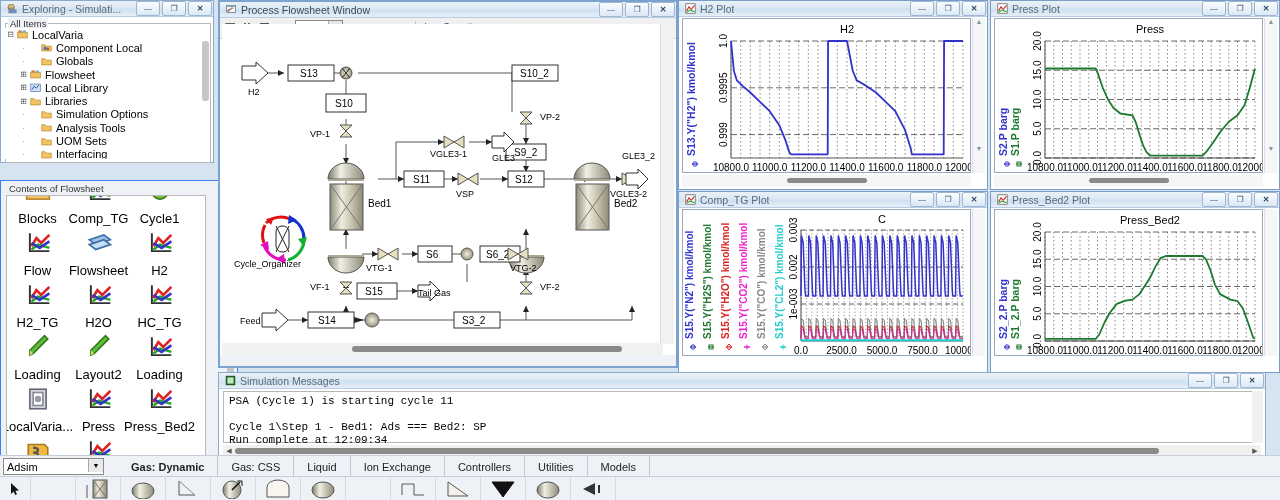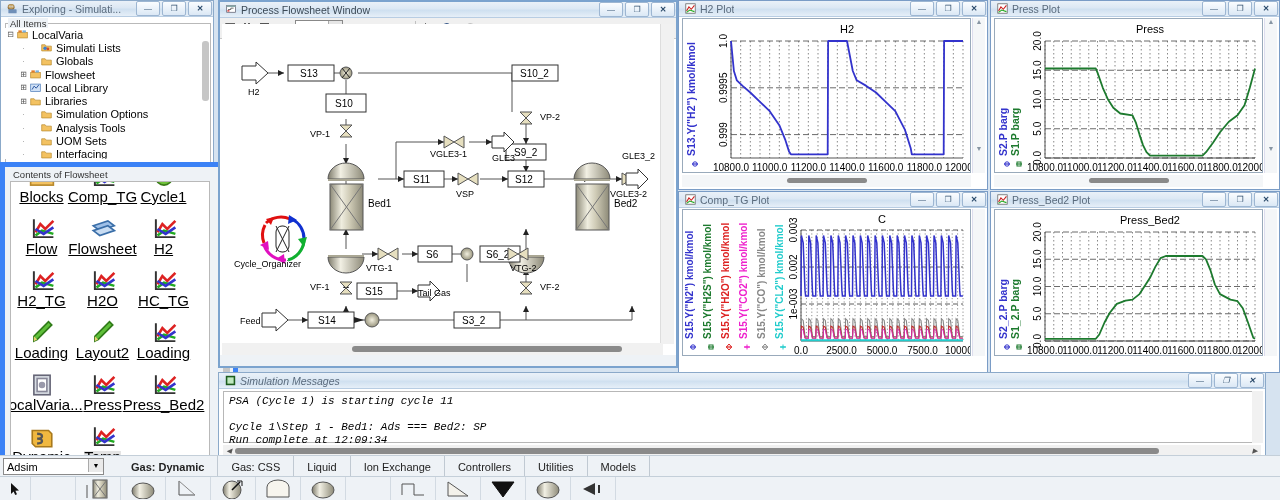--- a/index.html
+++ b/index.html
@@ -35,28 +35,28 @@
   .tree{position:absolute;left:4px;top:27px;width:196px;height:131px;overflow:hidden;
         background:#fff;font-size:11px;}
   .tnode{display:flex;align-items:center;height:13.3px;white-space:nowrap;}
   .tnode .exp{width:11px;text-align:center;font-size:8px;color:#555;}
   .tnode .ico{width:13px;height:11px;margin-right:3px;flex:0 0 auto;}
   .tnode .lbl{font-size:11px;}
   .tvsb{position:absolute;right:4px;top:32px;width:7px;height:120px;background:#fff;}
   .tvsb i{display:block;width:7px;height:60px;background:#c6c6c6;border-radius:3px;margin-top:8px;}
 
   
-  #contents{left:0;top:162px;width:238px;height:300px;border:5px solid #3b82f6;background:#eef2f6;}
+  #contents{left:0;top:180px;width:238px;height:300px;border:1px solid #3b82f6;background:#eef2f6;}
   .pal{position:absolute;left:5px;top:14px;width:198px;height:279px;background:#fff;
        border:1px solid #b9b9b9;overflow:hidden;}
   .palgrid{display:flex;flex-wrap:wrap;padding-top:0px;}
   .pitem{width:57px;height:52px;display:flex;flex-direction:column;align-items:center;
          justify-content:flex-start;margin:0 2px;}
   .pitem .pi{height:30px;display:flex;align-items:flex-end;}
-  .pitem .pl{font-size:15px;text-align:center;line-height:11px;margin-top:1px;text-decoration:underline;}
+  .pitem .pl{font-size:13px;text-align:center;line-height:11px;margin-top:9px;}
   .pitem.sel .pl{background:#e4e4e4;}
   .palsb{position:absolute;right:3px;top:22px;width:7px;height:250px;}
   .palsb i{display:block;width:7px;height:190px;background:#c6c6c6;border-radius:3px;}
 
   
   #flowsheet{left:218px;top:0;width:460px;height:368px;border:2px solid #7ba3ce;}
   .fstool{height:20px;background:#f0f0f0;border-bottom:1px solid #c8c8c8;display:flex;align-items:center;padding:0 2px;gap:1px;}
   .tbi{width:16px;height:16px;display:flex;align-items:center;justify-content:center;font-size:10px;color:#333;}
   .tbi.dim{opacity:.38;}
   .sep{width:1px;height:14px;background:#c0c0c0;margin:0 3px;}
@@ -77,21 +77,21 @@
   .plotsb .ar{font-size:7px;text-align:center;color:#8795a3;}
   .plothsb{position:absolute;left:3px;bottom:2px;right:16px;height:12px;background:#f4f6f8;}
   .plothsb i{display:block;width:80px;height:5px;background:#8a8a8a;border-radius:3px;margin:3px auto 0 auto;}
 
   #h2plot{left:678px;top:0;width:310px;height:190px;}
   #pressplot{left:990px;top:0;width:290px;height:190px;}
   #comptg{left:678px;top:191px;width:310px;height:182px;}
   #pressbed2{left:990px;top:191px;width:290px;height:182px;}
 
   
-  #msgs{left:218px;top:372px;width:1048px;height:88px;border:1px solid #8ba9c9;font-style:italic;}
+  #msgs{left:218px;top:372px;width:1048px;height:88px;border:1px solid #8ba9c9;}
   .msgbody{position:absolute;left:4px;top:18px;right:4px;bottom:16px;background:#fff;border:1px solid #b7b7b7;
            font-family:"Liberation Mono", monospace;font-size:11px;padding:3px 5px;line-height:13px;white-space:pre;}
   .msghsb{position:absolute;left:4px;bottom:2px;right:4px;height:12px;background:#f1f1f1;display:flex;align-items:center;}
   .msghsb .a{width:12px;text-align:center;font-size:7px;color:#555;}
   .msghsb i{display:block;height:6px;background:#8a8a8a;border-radius:3px;flex:1;margin-right:90px;}
   .msgvs{position:absolute;right:2px;top:18px;width:11px;bottom:16px;background:#f1f1f1;}
 
   
   #botbar{position:absolute;left:0;bottom:23px;width:1280px;height:21px;background:#eef2f6;border-top:1px solid #c4cfd9;
           display:flex;align-items:center;}
@@ -148,21 +148,21 @@
       <div class="tnode" style="padding-left: 13px;">
         <span style="width: 11px; color: rgb(170, 170, 170); font-size: 9px; text-align: center;">·</span>
         <span class="exp"></span>
         <span class="ico">
           <svg width="13" height="11" viewBox="0 0 16 16">
             <path d="M1 4 L6 4 L7.5 6 L15 6 L15 13 L1 13 Z" fill="#f3c262" stroke="#b8892c"></path>
             <circle cx="6" cy="9" r="2.6" fill="#3a7fd0"></circle>
             <circle cx="10" cy="10" r="2" fill="#d04a2a"></circle>
           </svg>
         </span>
-        <span class="lbl">Simulati Lists</span>
+        <span class="lbl">Component Local</span>
       </div>
       <div class="tnode" style="padding-left: 13px;">
         <span style="width: 11px; color: rgb(170, 170, 170); font-size: 9px; text-align: center;">·</span>
         <span class="exp"></span>
         <span class="ico">
           <svg width="13" height="11" viewBox="0 0 16 16">
             <path d="M1 4 L6 4 L7.5 6 L15 6 L15 13 L1 13 Z" fill="#f3c262" stroke="#b8892c"></path>
           </svg>
         </span>
         <span class="lbl">Globals</span>

